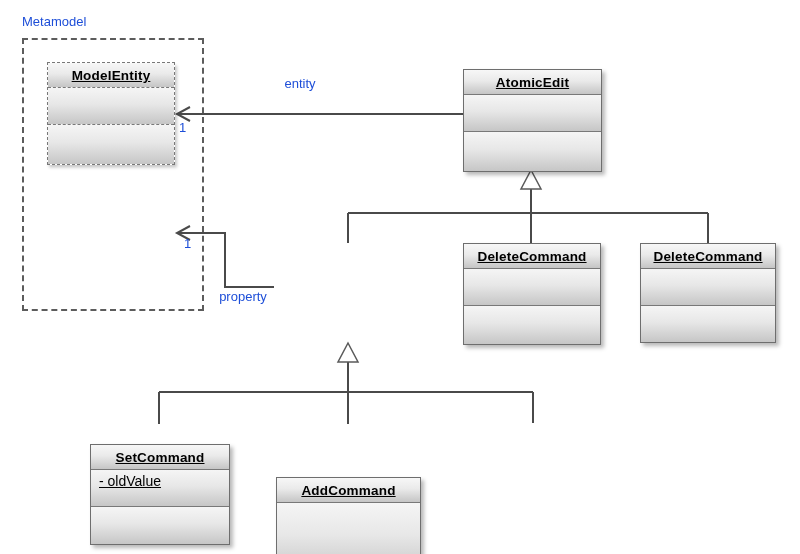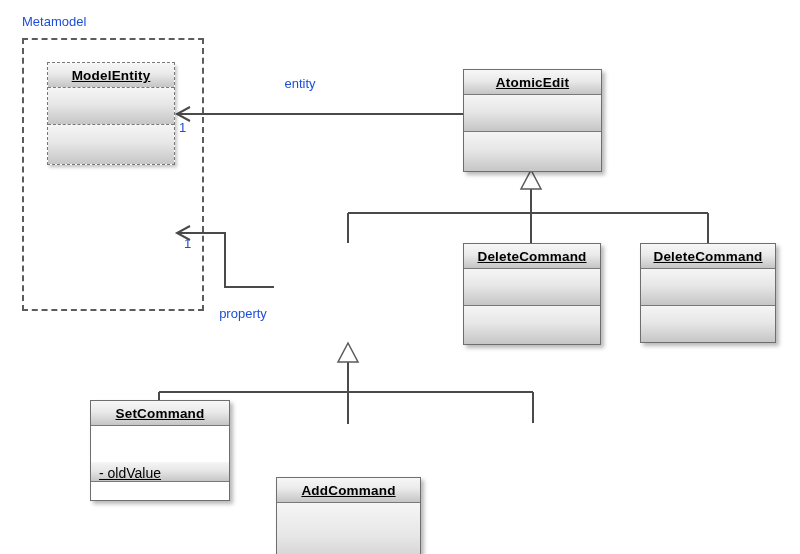--- a/index.html
+++ b/index.html
@@ -111,32 +111,32 @@
     <div class="attrs"></div>
     <div class="ops"></div>
   </div>
 
   <div class="cls" style="left:640px; top:243px; width:134px; height:98px;">
     <div class="title">DeleteCommand</div>
     <div class="attrs"></div>
     <div class="ops"></div>
   </div>
 
-  <div class="cls" style="left:90px; top:400px; width:138px; height:99px;gap:36px;">
+  <div class="cls" style="left:90px; top:444px; width:138px; height:99px;">
     <div class="title">SetCommand</div>
     <div class="attrs">
       <span class="attr-line">- oldValue</span>
     </div>
     <div class="ops"></div>
   </div>
 
   <div class="cls" style="left:276px; top:444px; width:143px; height:97px;margin-top:33px;">
     <div class="title">AddCommand</div>
     <div class="ops"></div>
   </div>
 
 
   <span class="free-label assoc-label" style="left:270px; top:76px; width:60px;">entity</span>
   <span class="free-label" style="left:179px; top:120px;">1</span>
-  <span class="free-label assoc-label" style="left:213px; top:306px; width:60px;">property</span>
+  <span class="free-label assoc-label" style="left:213px; top:289px; width:60px;">property</span>
   <span class="free-label" style="left:184px; top:236px;">1</span>
 
 </div>
 
 </body></html>

